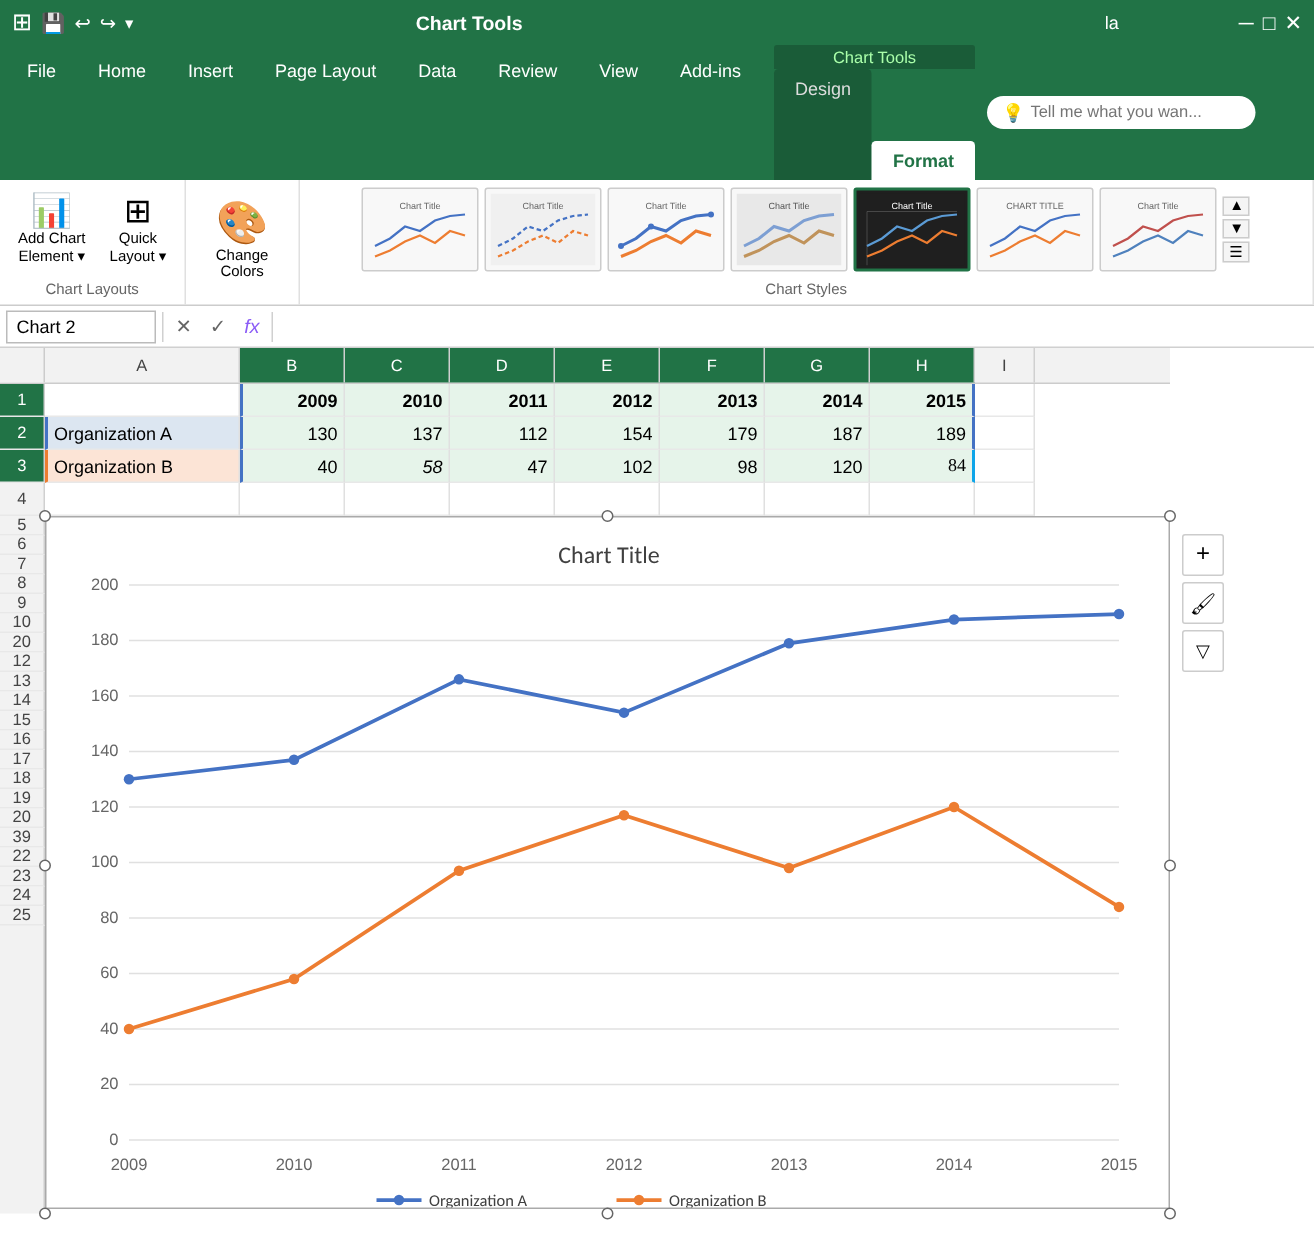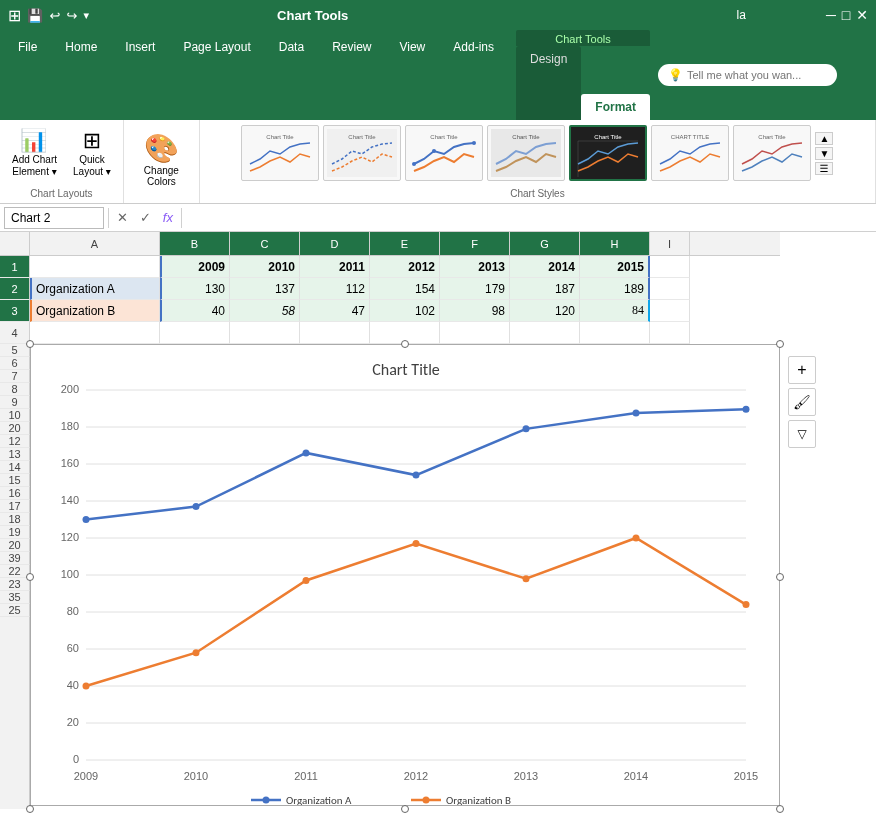--- a/index.html
+++ b/index.html
@@ -394,21 +394,21 @@
         <div class="row-num">14</div>
         <div class="row-num">15</div>
         <div class="row-num">16</div>
         <div class="row-num">17</div>
         <div class="row-num">18</div>
         <div class="row-num">19</div>
         <div class="row-num">20</div>
         <div class="row-num">39</div>
         <div class="row-num">22</div>
         <div class="row-num">23</div>
-        <div class="row-num">35</div>
+        <div class="row-num">24</div>
         <div class="row-num">25</div>
       </div>
 
       <div style="position:relative;">
         
         <div style="width:8px;height:8px;background:white;border:1px solid #666;border-radius:50%;position:absolute;top:-4px;left:-4px;z-index:10;"></div>
         
         <div style="width:8px;height:8px;background:white;border:1px solid #666;border-radius:50%;position:absolute;top:-4px;left:50%;transform:translateX(-50%);z-index:10;"></div>
         
         <div style="width:8px;height:8px;background:white;border:1px solid #666;border-radius:50%;position:absolute;top:-4px;right:-4px;z-index:10;"></div>

